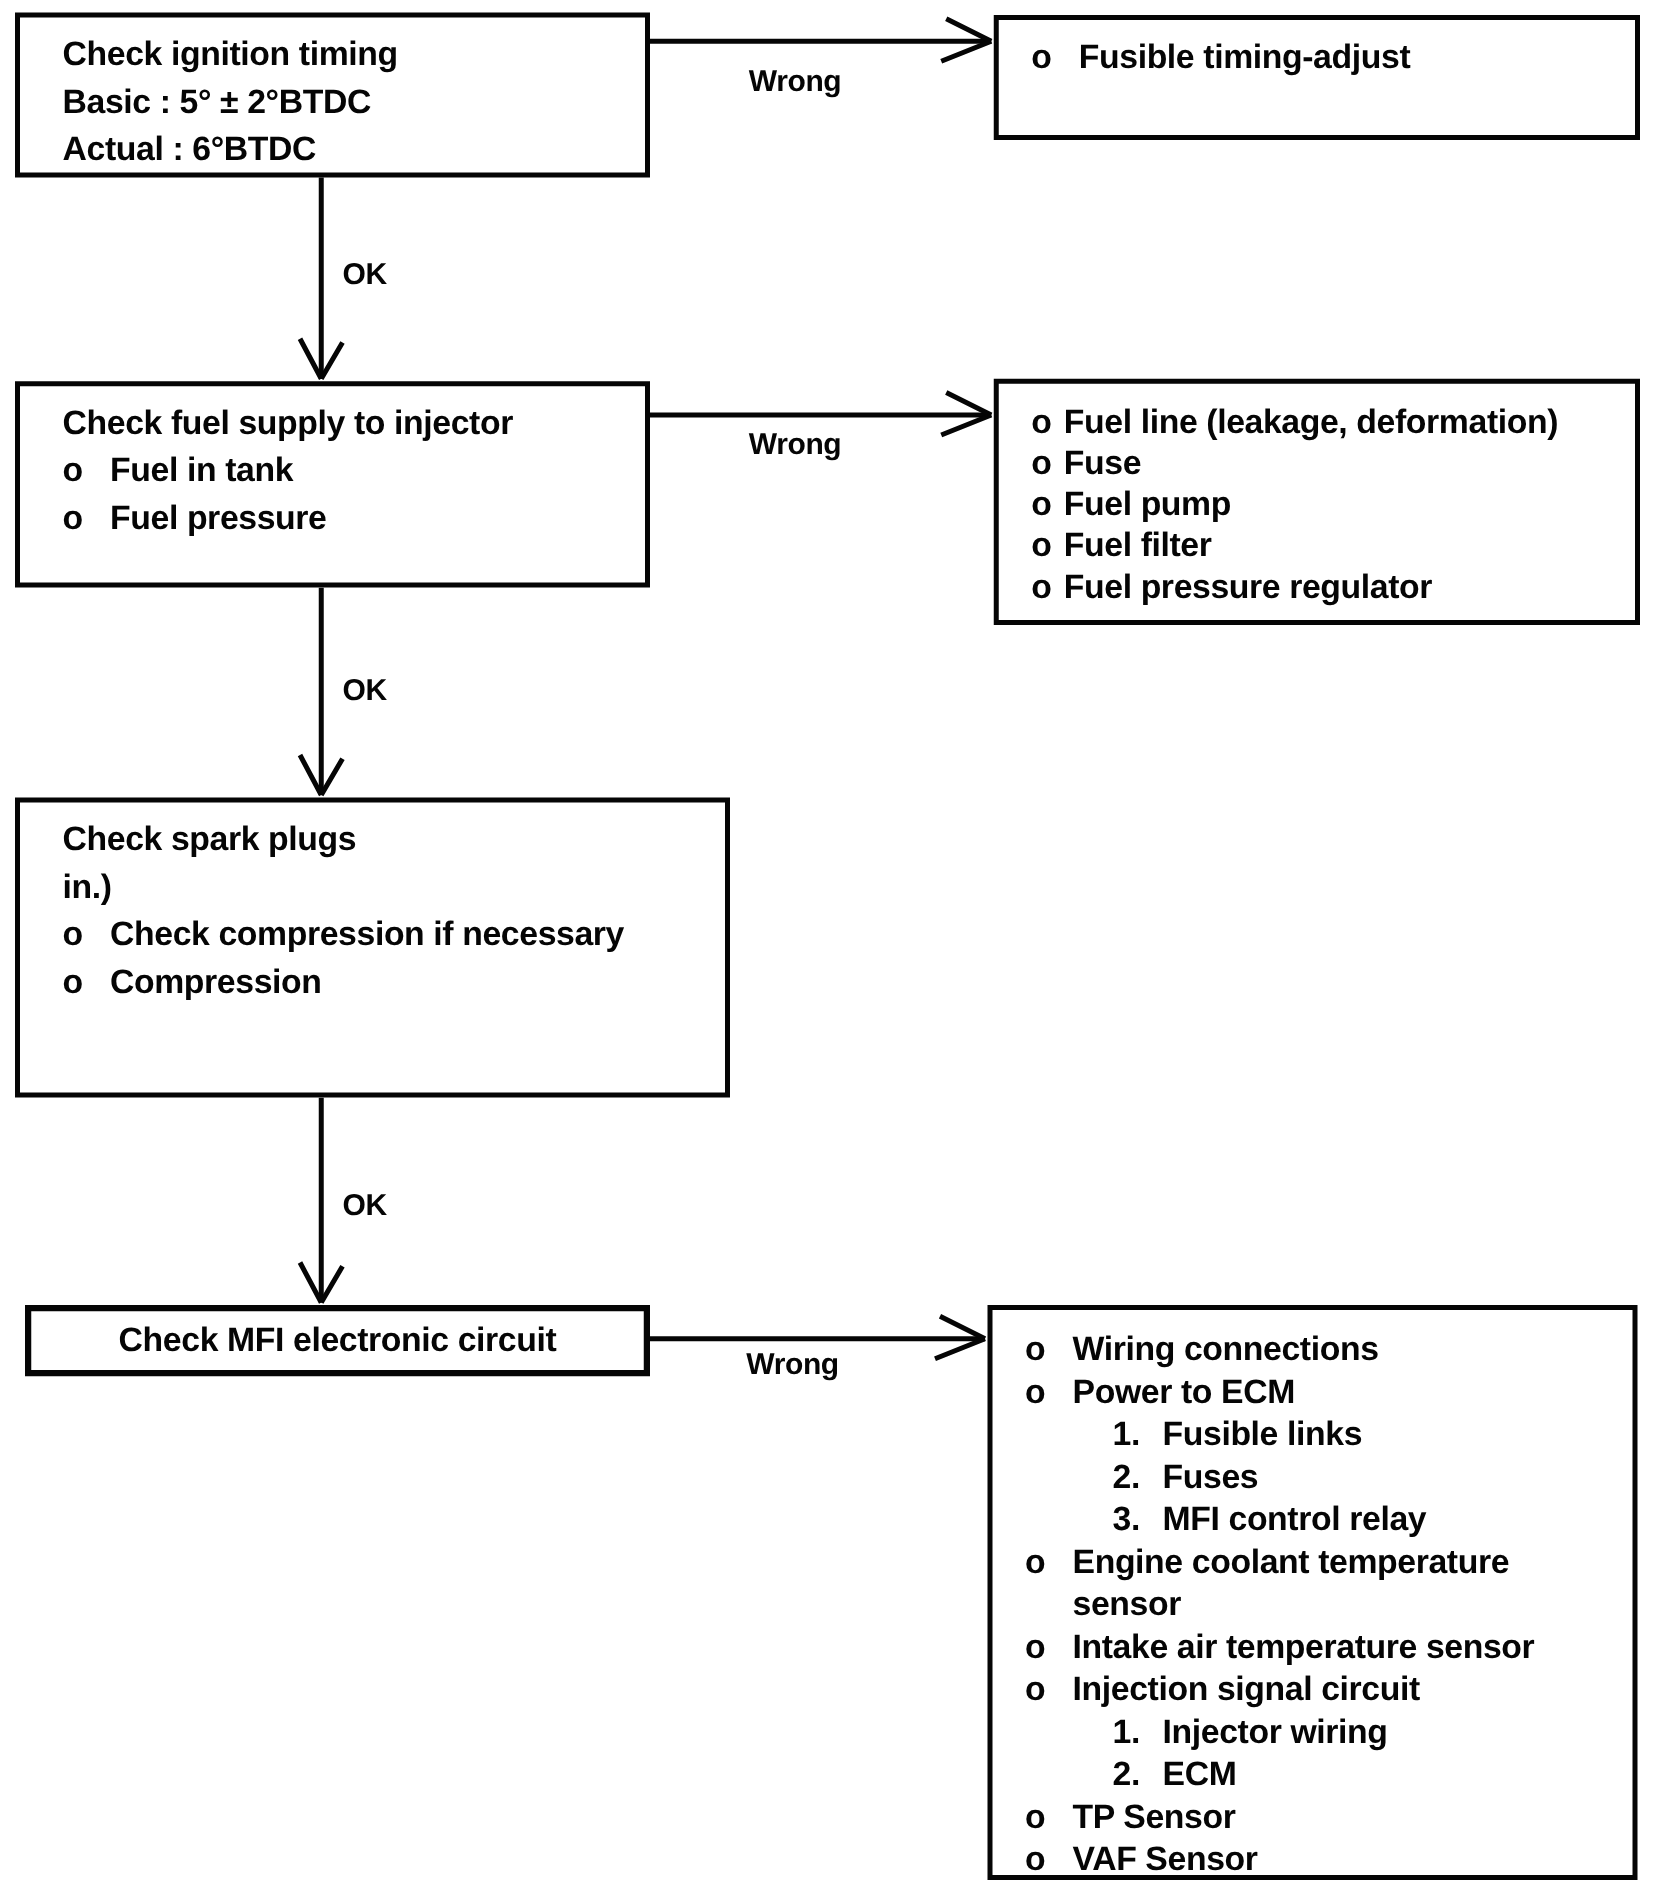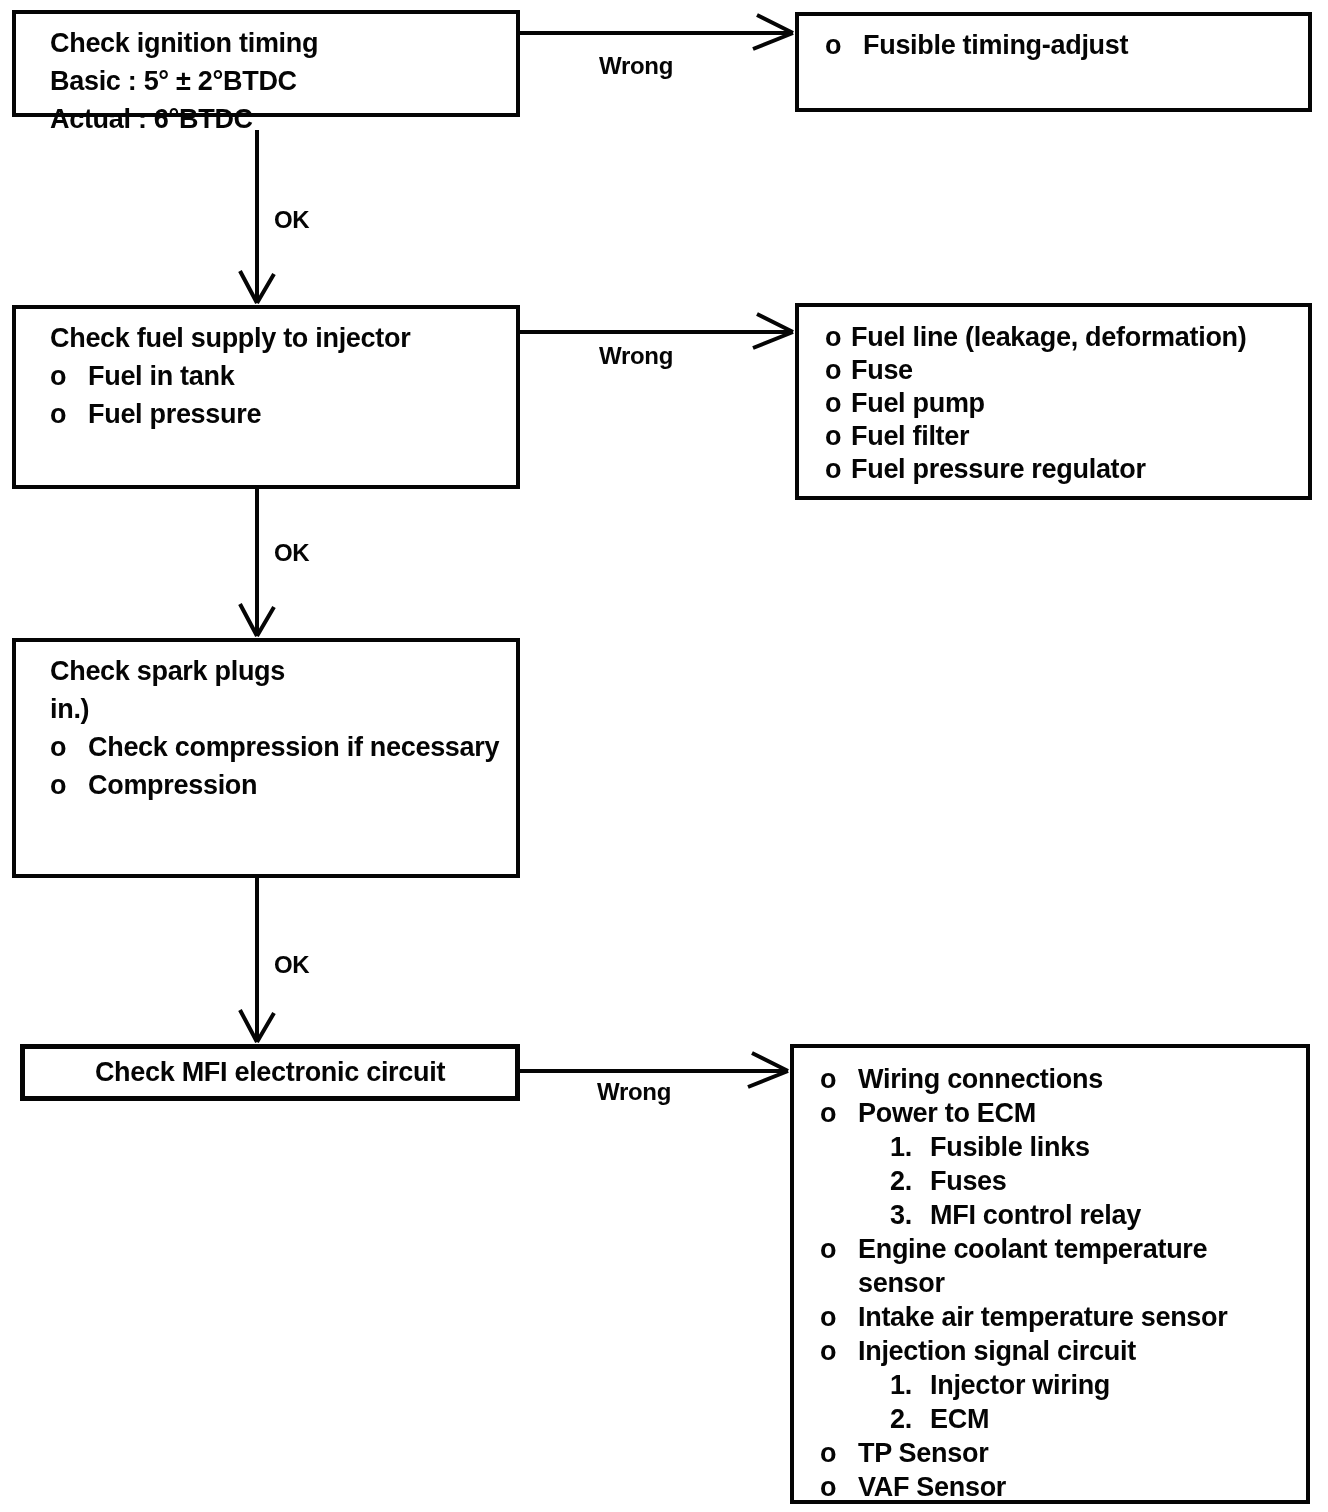--- a/index.html
+++ b/index.html
@@ -69,38 +69,38 @@
       <path d="M240,271 L257,303 M274,274 L257,303"></path>
 
       <path d="M257,470 V636"></path>
       <path d="M240,604 L257,636 M274,607 L257,636"></path>
 
       <path d="M257,878 V1042"></path>
       <path d="M240,1010 L257,1042 M274,1013 L257,1042"></path>
     </g>
   </svg>
 
-  <div class="node" style="left:12px;top:10px;width:508px;height:107px;">
+  <div class="node" style="left:12px;top:10px;width:508px;height:132px;">
     <div class="pad">
       <div class="line">Check ignition timing</div>
       <div class="line">Basic : 5° ± 2°BTDC</div>
       <div class="line">Actual : 6°BTDC</div>
     </div>
   </div>
 
   <div class="node action" style="left:795px;top:12px;width:517px;height:100px;">
     <div class="pad">
       <div class="li">
         <span class="marker">o</span>
         <span class="txt">Fusible timing-adjust</span>
       </div>
     </div>
   </div>
 
-  <div class="node" style="left:12px;top:305px;width:508px;height:184px;">
+  <div class="node" style="left:12px;top:305px;width:508px;height:165px;">
     <div class="pad">
       <div class="line">Check fuel supply to injector</div>
       <div class="li line">
         <span class="marker">o</span>
         <span class="txt">Fuel in tank</span>
       </div>
       <div class="li line">
         <span class="marker">o</span>
         <span class="txt">Fuel pressure</span>
       </div>
@@ -125,21 +125,21 @@
         <span class="marker">o</span>
         <span class="txt">Fuel filter</span>
       </div>
       <div class="li">
         <span class="marker">o</span>
         <span class="txt">Fuel pressure regulator</span>
       </div>
     </div>
   </div>
 
-  <div class="node" style="left:12px;top:638px;width:508px;height:240px;">
+  <div class="node" style="left:12px;top:638px;width:572px;height:240px;">
     <div class="pad">
       <div class="line">Check spark plugs</div>
       <div class="line">in.)</div>
       <div class="li line">
         <span class="marker">o</span>
         <span class="txt">Check compression if necessary</span>
       </div>
       <div class="li line">
         <span class="marker">o</span>
         <span class="txt">Compression</span>

